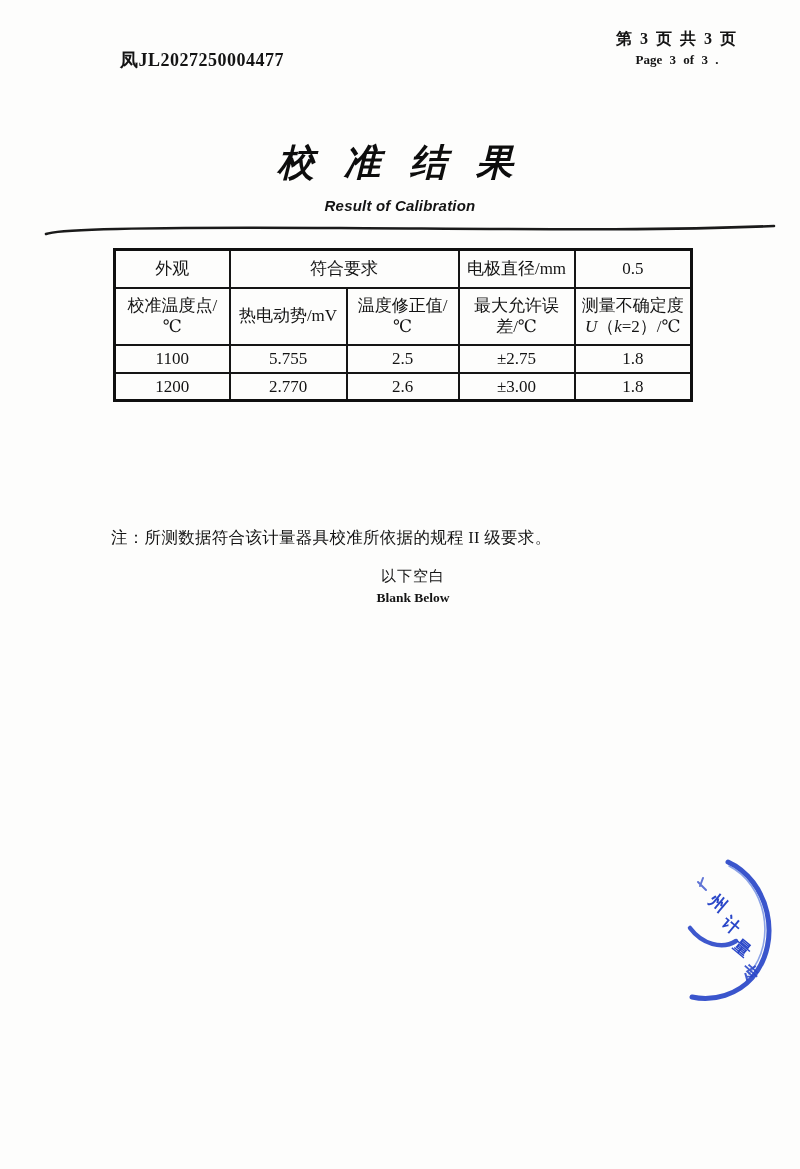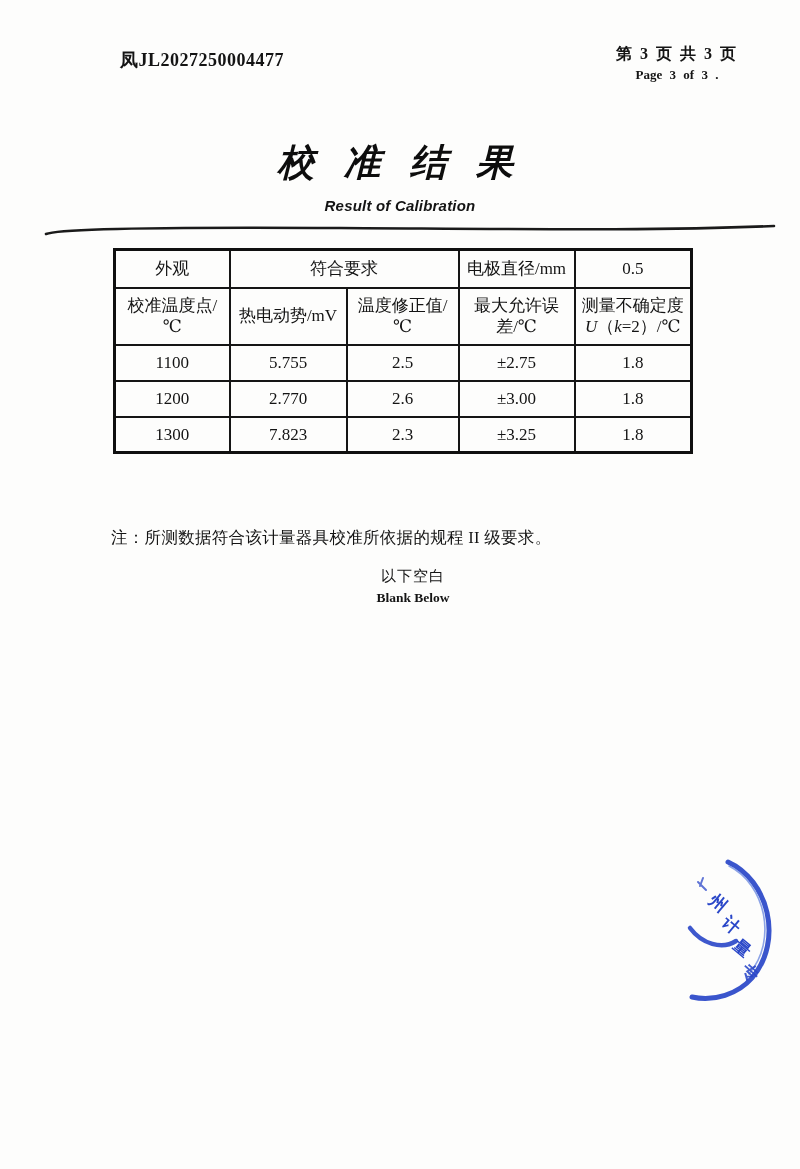--- a/index.html
+++ b/index.html
@@ -13,21 +13,21 @@
   }
   .cert-no {
     position: absolute;
     left: 120px; top: 48px;
     font-size: 18px;
     font-weight: 600;
     letter-spacing: 0.5px;
   }
   .page-info {
     position: absolute;
-    right: 62px; top: 44px;
+    right: 62px; top: 29px;
     text-align: center;
   }
   .page-info .cn {
     font-size: 16px;
     font-weight: 600;
     letter-spacing: 2px;
   }
   .page-info .en {
     font-size: 13px;
     font-weight: 600;
@@ -69,21 +69,21 @@
   }
   table.cal td {
     border: 2px solid #151515;
     text-align: center;
     vertical-align: middle;
     padding: 0 6px;
     line-height: 1.25;
   }
   tr.r1 td { height: 38px; }
   tr.r2 td { height: 57px; }
-  tr.data td { height: 36px; }
+  tr.data td { height: 28px; }
   .u-line i {
     font-style: italic;
     font-family: "Liberation Serif", serif;
   }
   .note {
     position: absolute;
     left: 111px; top: 527px;
     font-size: 16.5px;
     letter-spacing: 0.3px;
   }
@@ -161,27 +161,20 @@
     <td>±2.75</td>
     <td>1.8</td>
   </tr>
   <tr class="data">
     <td>1200</td>
     <td>2.770</td>
     <td>2.6</td>
     <td>±3.00</td>
     <td>1.8</td>
   </tr>
-  <tr class="data">
-    <td>1300</td>
-    <td>7.823</td>
-    <td>2.3</td>
-    <td>±3.25</td>
-    <td>1.8</td>
-  </tr>
 </tbody>
   </table>
 
 <div class="note">注：所测数据符合该计量器具校准所依据的规程 II 级要求。</div>
 
 <div class="blank-block">
   <div class="blank-cn">以下空白</div>
   <div class="blank-en">Blank Below</div>
 </div>
 

